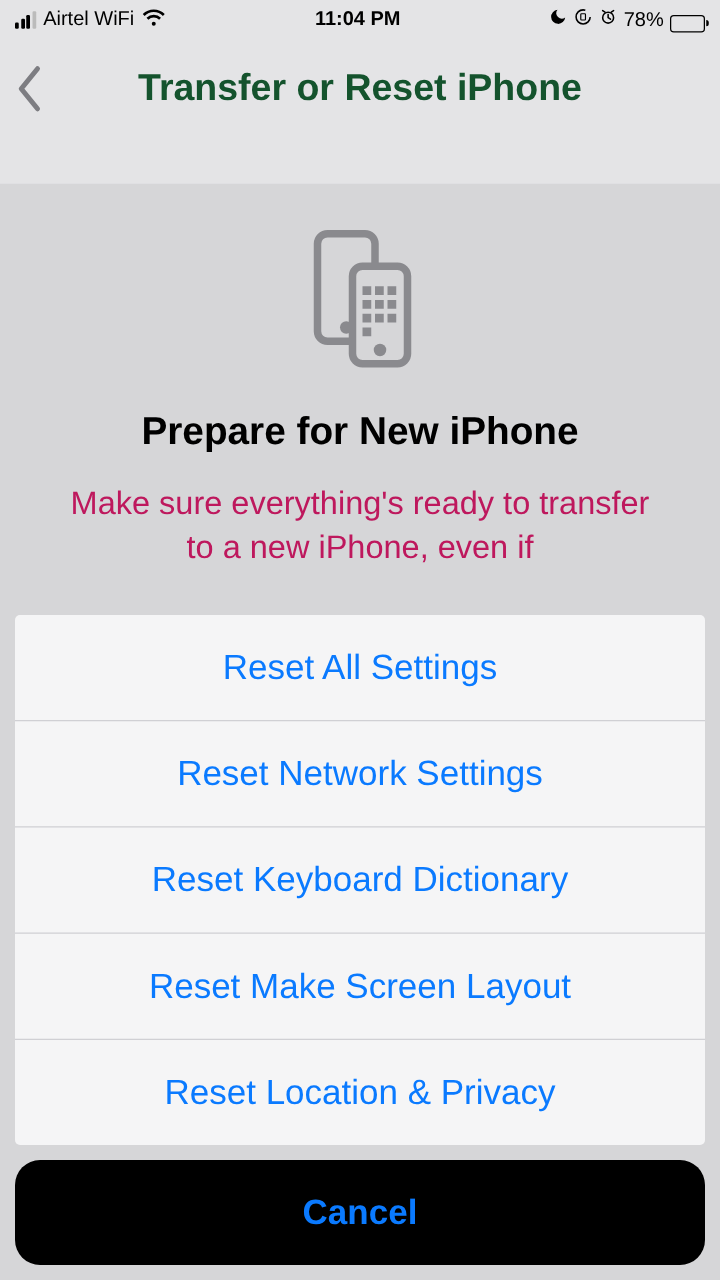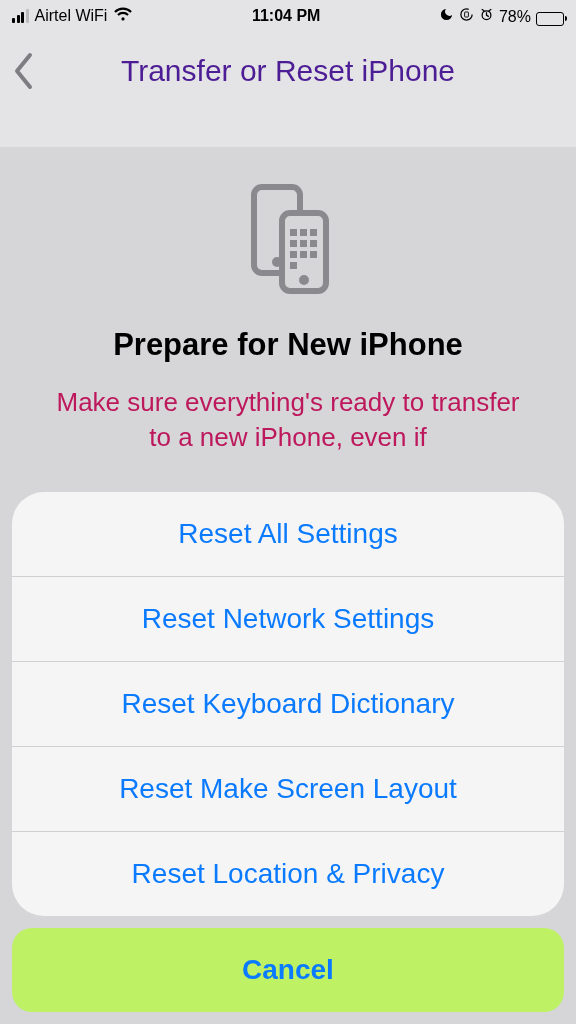--- a/index.html
+++ b/index.html
@@ -52,22 +52,22 @@
       color: #7d7d82;
       font-weight: 300;
       line-height: 1;
       margin-top: 4px;
     }
     .nav-title {
       position: absolute;
       left: 50%;
       transform: translateX(-50%);
       font-size: 30px;
-      font-weight: 400;
-      color: #4c1d95;
+      font-weight: 700;
+      color: #14532d;
       top: 22px;
       white-space: nowrap;
     }
     .content {
       background: #d6d6d8;
       text-align: center;
       padding-top: 32px;
     }
     .devices-icon { display: flex; justify-content: center; margin-bottom: 28px; }
     .devices-svg { width: 120px; height: 120px; }
@@ -86,36 +86,36 @@
       font-weight: 400;
     }
     .action-sheet {
       position: absolute;
       left: 12px;
       right: 12px;
       bottom: 12px;
     }
     .sheet-group {
       background: rgba(247,247,248,0.95);
-      border-radius: 32px;
+      border-radius: 4px;
       overflow: hidden;
       margin-bottom: 12px;
     }
     .sheet-item {
       text-align: center;
       font-size: 28px;
       color: #0a7aff;
       font-weight: 400;
       padding: 26px 8px;
       border-bottom: 1px solid #d0d0d4;
       position: relative;
     }
     .sheet-item:last-child { border-bottom: none; }
     .sheet-cancel {
-      background: #bef264;
+      background: #000000;
       border-radius: 20px;
       text-align: center;
       font-size: 28px;
       font-weight: 600;
       color: #0a7aff;
       padding: 26px 8px;
     }
   </style>
 </head>
 <body>

